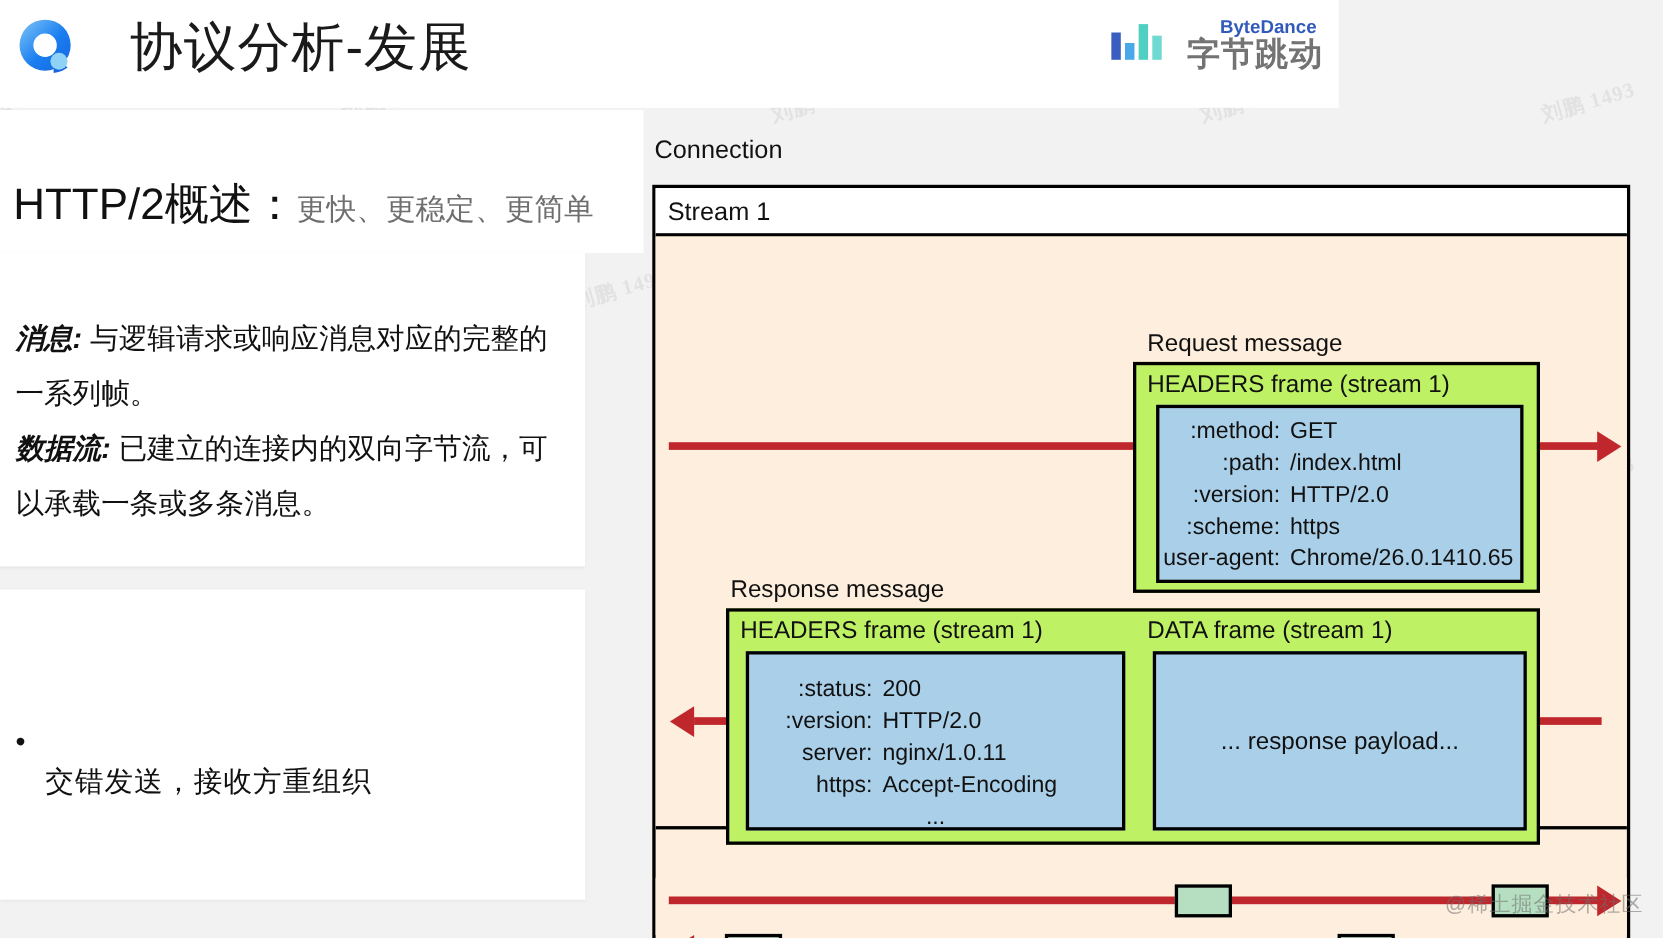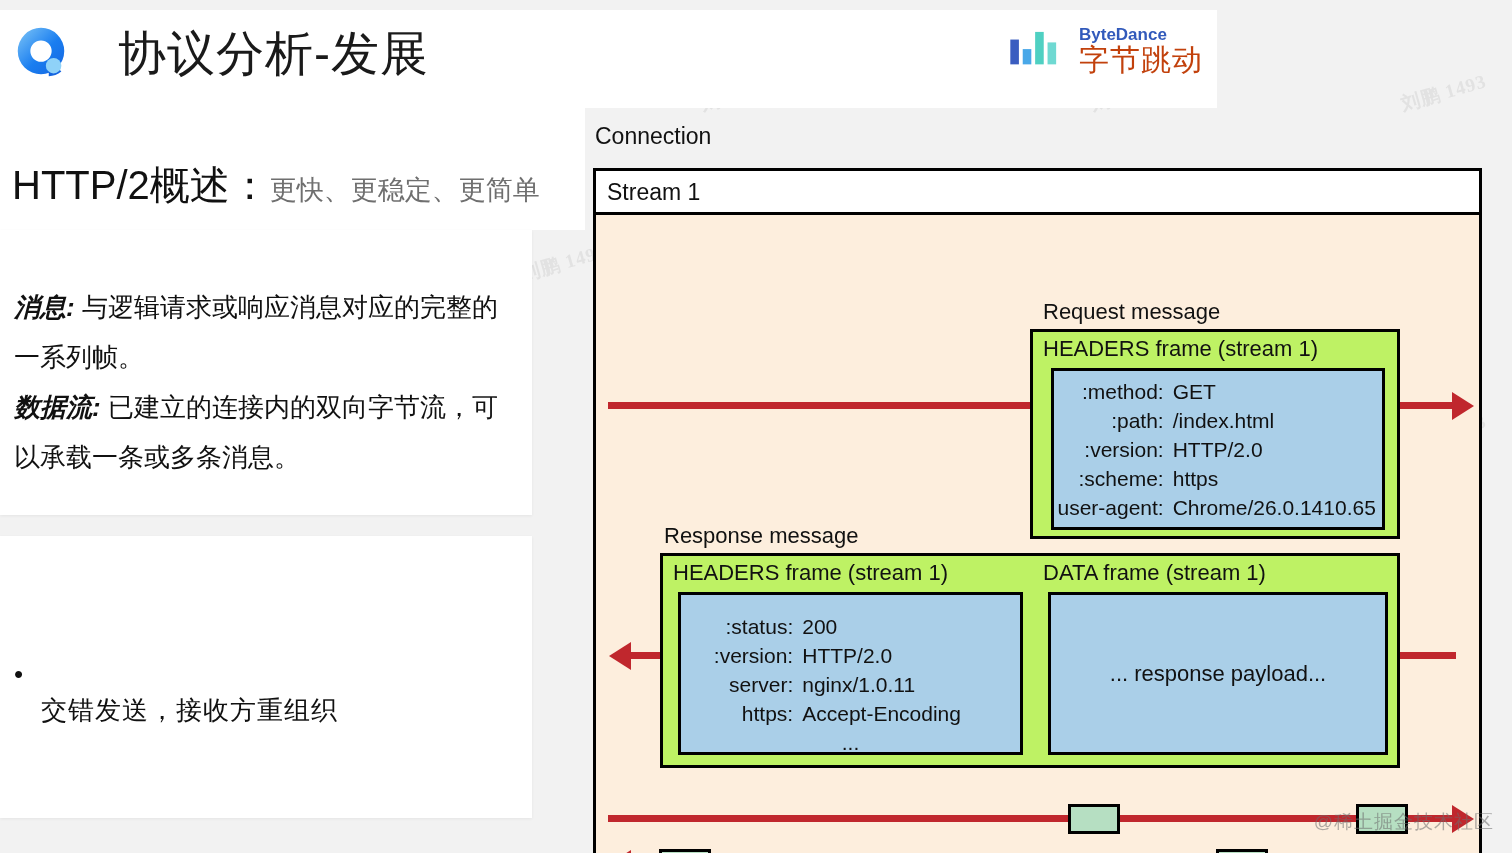--- a/index.html
+++ b/index.html
@@ -28,21 +28,21 @@
     font-size: 19px;
     font-weight: 700;
     font-family: "Liberation Serif", "DejaVu Serif", serif;
     transform: rotate(-16deg);
     white-space: nowrap;
     letter-spacing: 1px;
   }
 
   
   .header {
-    position: absolute; left: 0; top: 10px;
+    position: absolute; left: 0; top: 0;
     width: 1217px; height: 98px;
     background: #ffffff;
     z-index: 10;
   }
   .qq-logo {
     position: absolute; left: 10px; top: 13px;
     width: 62px; height: 62px;
   }
   .slide-title {
     position: absolute; left: 118px; top: 13px;
@@ -55,24 +55,24 @@
   }
   .bd-logo {
     position: absolute; right: 14px; top: 12px;
     display: flex; align-items: center; gap: 12px;
     height: 58px;
   }
   .bd-mark { width: 58px; height: 42px; }
   .bd-words { display: flex; flex-direction: column; justify-content: center; }
   .bd-en {
     font-size: 17px; font-weight: 700; color: #325abb;
-    letter-spacing: 0px; line-height: 18px;
+    letter-spacing: 0px; line-height: 18px; margin-left: 30px;
   }
   .bd-cn {
-    font-size: 30px; font-weight: 400; color: #c2410c;
+    font-size: 30px; font-weight: 700; color: #737373;
     line-height: 32px; letter-spacing: 1px;
     font-family: "Liberation Sans", "DejaVu Sans", sans-serif;
   }
 
   
   .left-head {
     position: absolute; left: 0px; top: 100px;
     width: 585px; height: 130px;
     background: #ffffff;
     z-index: 8;
@@ -163,21 +163,21 @@
   }
   .vdots {
     position: absolute; left: 444px; top: 7px;
     display: flex; flex-direction: column; gap: 5px;
     align-items: center;
   }
   .vdots i { display:block; width:5px; height:5px; border-radius:50%; background:#111; }
 
   .stream1-body {
     position: absolute; left: 0; top: 44px;
-    width: 100%; height: 606px;
+    width: 100%; height: 539px;
     background: #fdeedd;
     border-bottom: 3px solid #000;
   }
   .streamn-hdr { top: 583px; }
   .streamn-body {
     position: absolute; left: 0; top: 627px;
     width: 100%; height: 55px;
     background: #fdeedd;
   }
 

